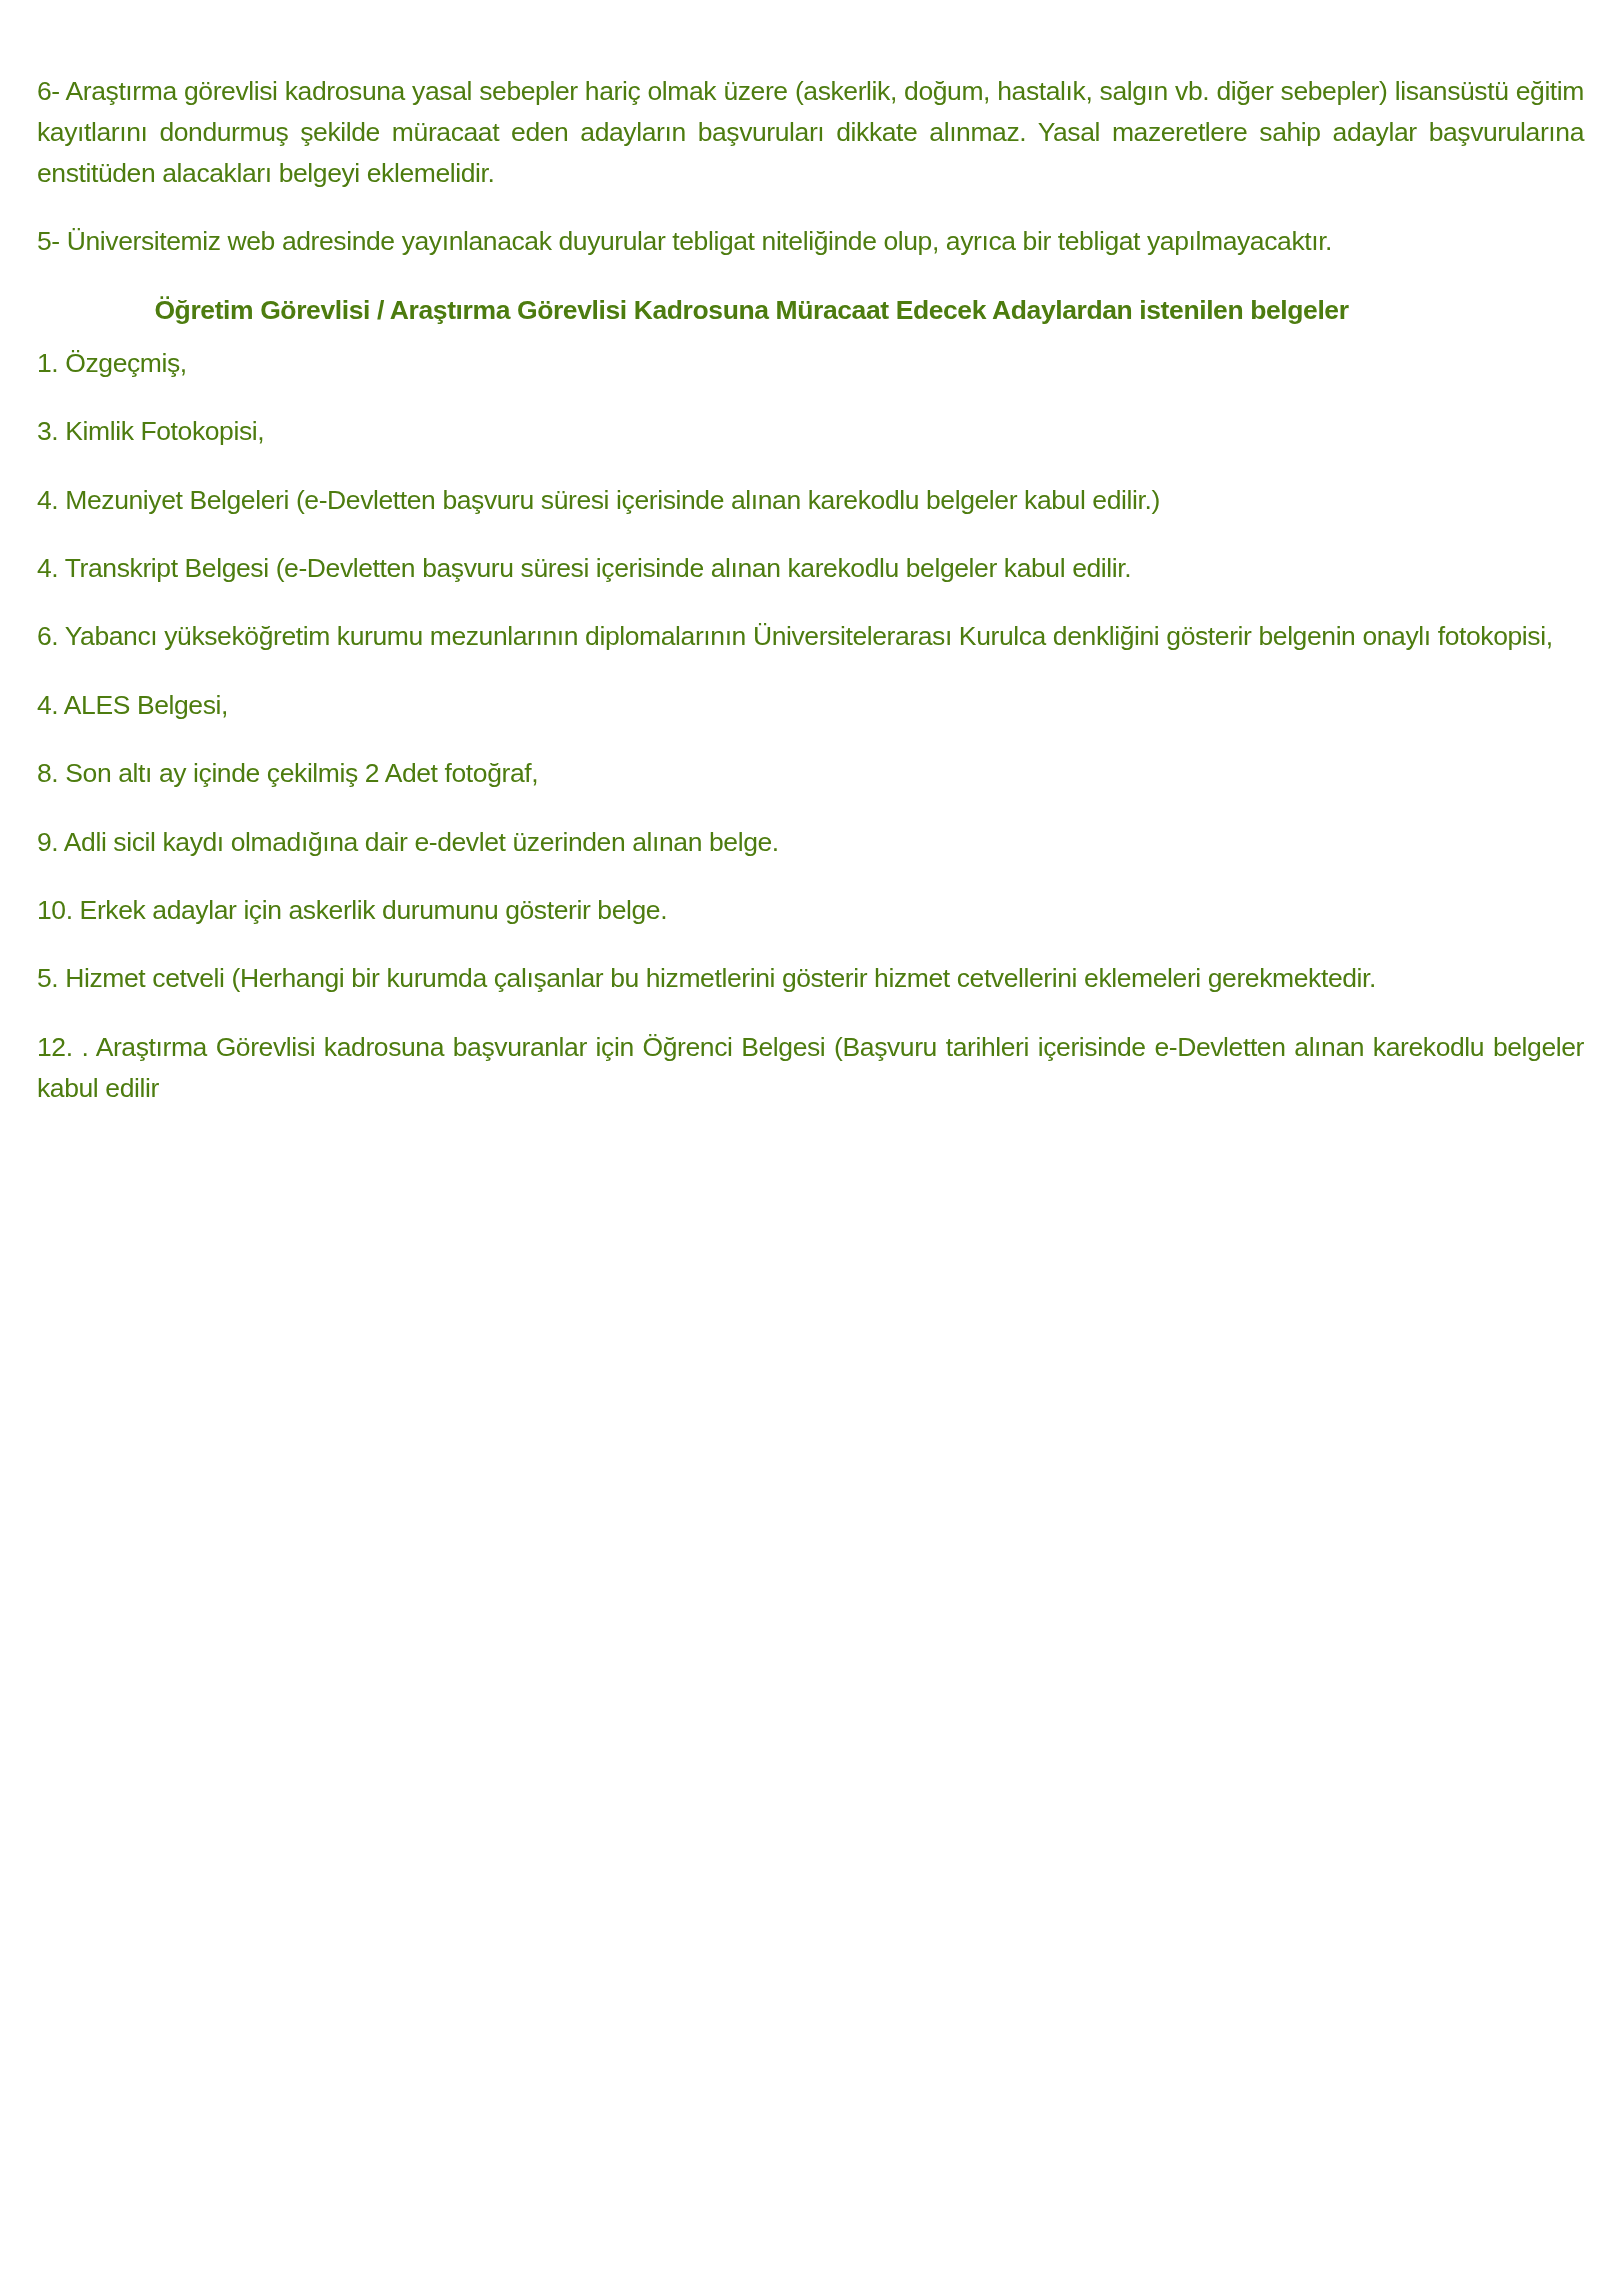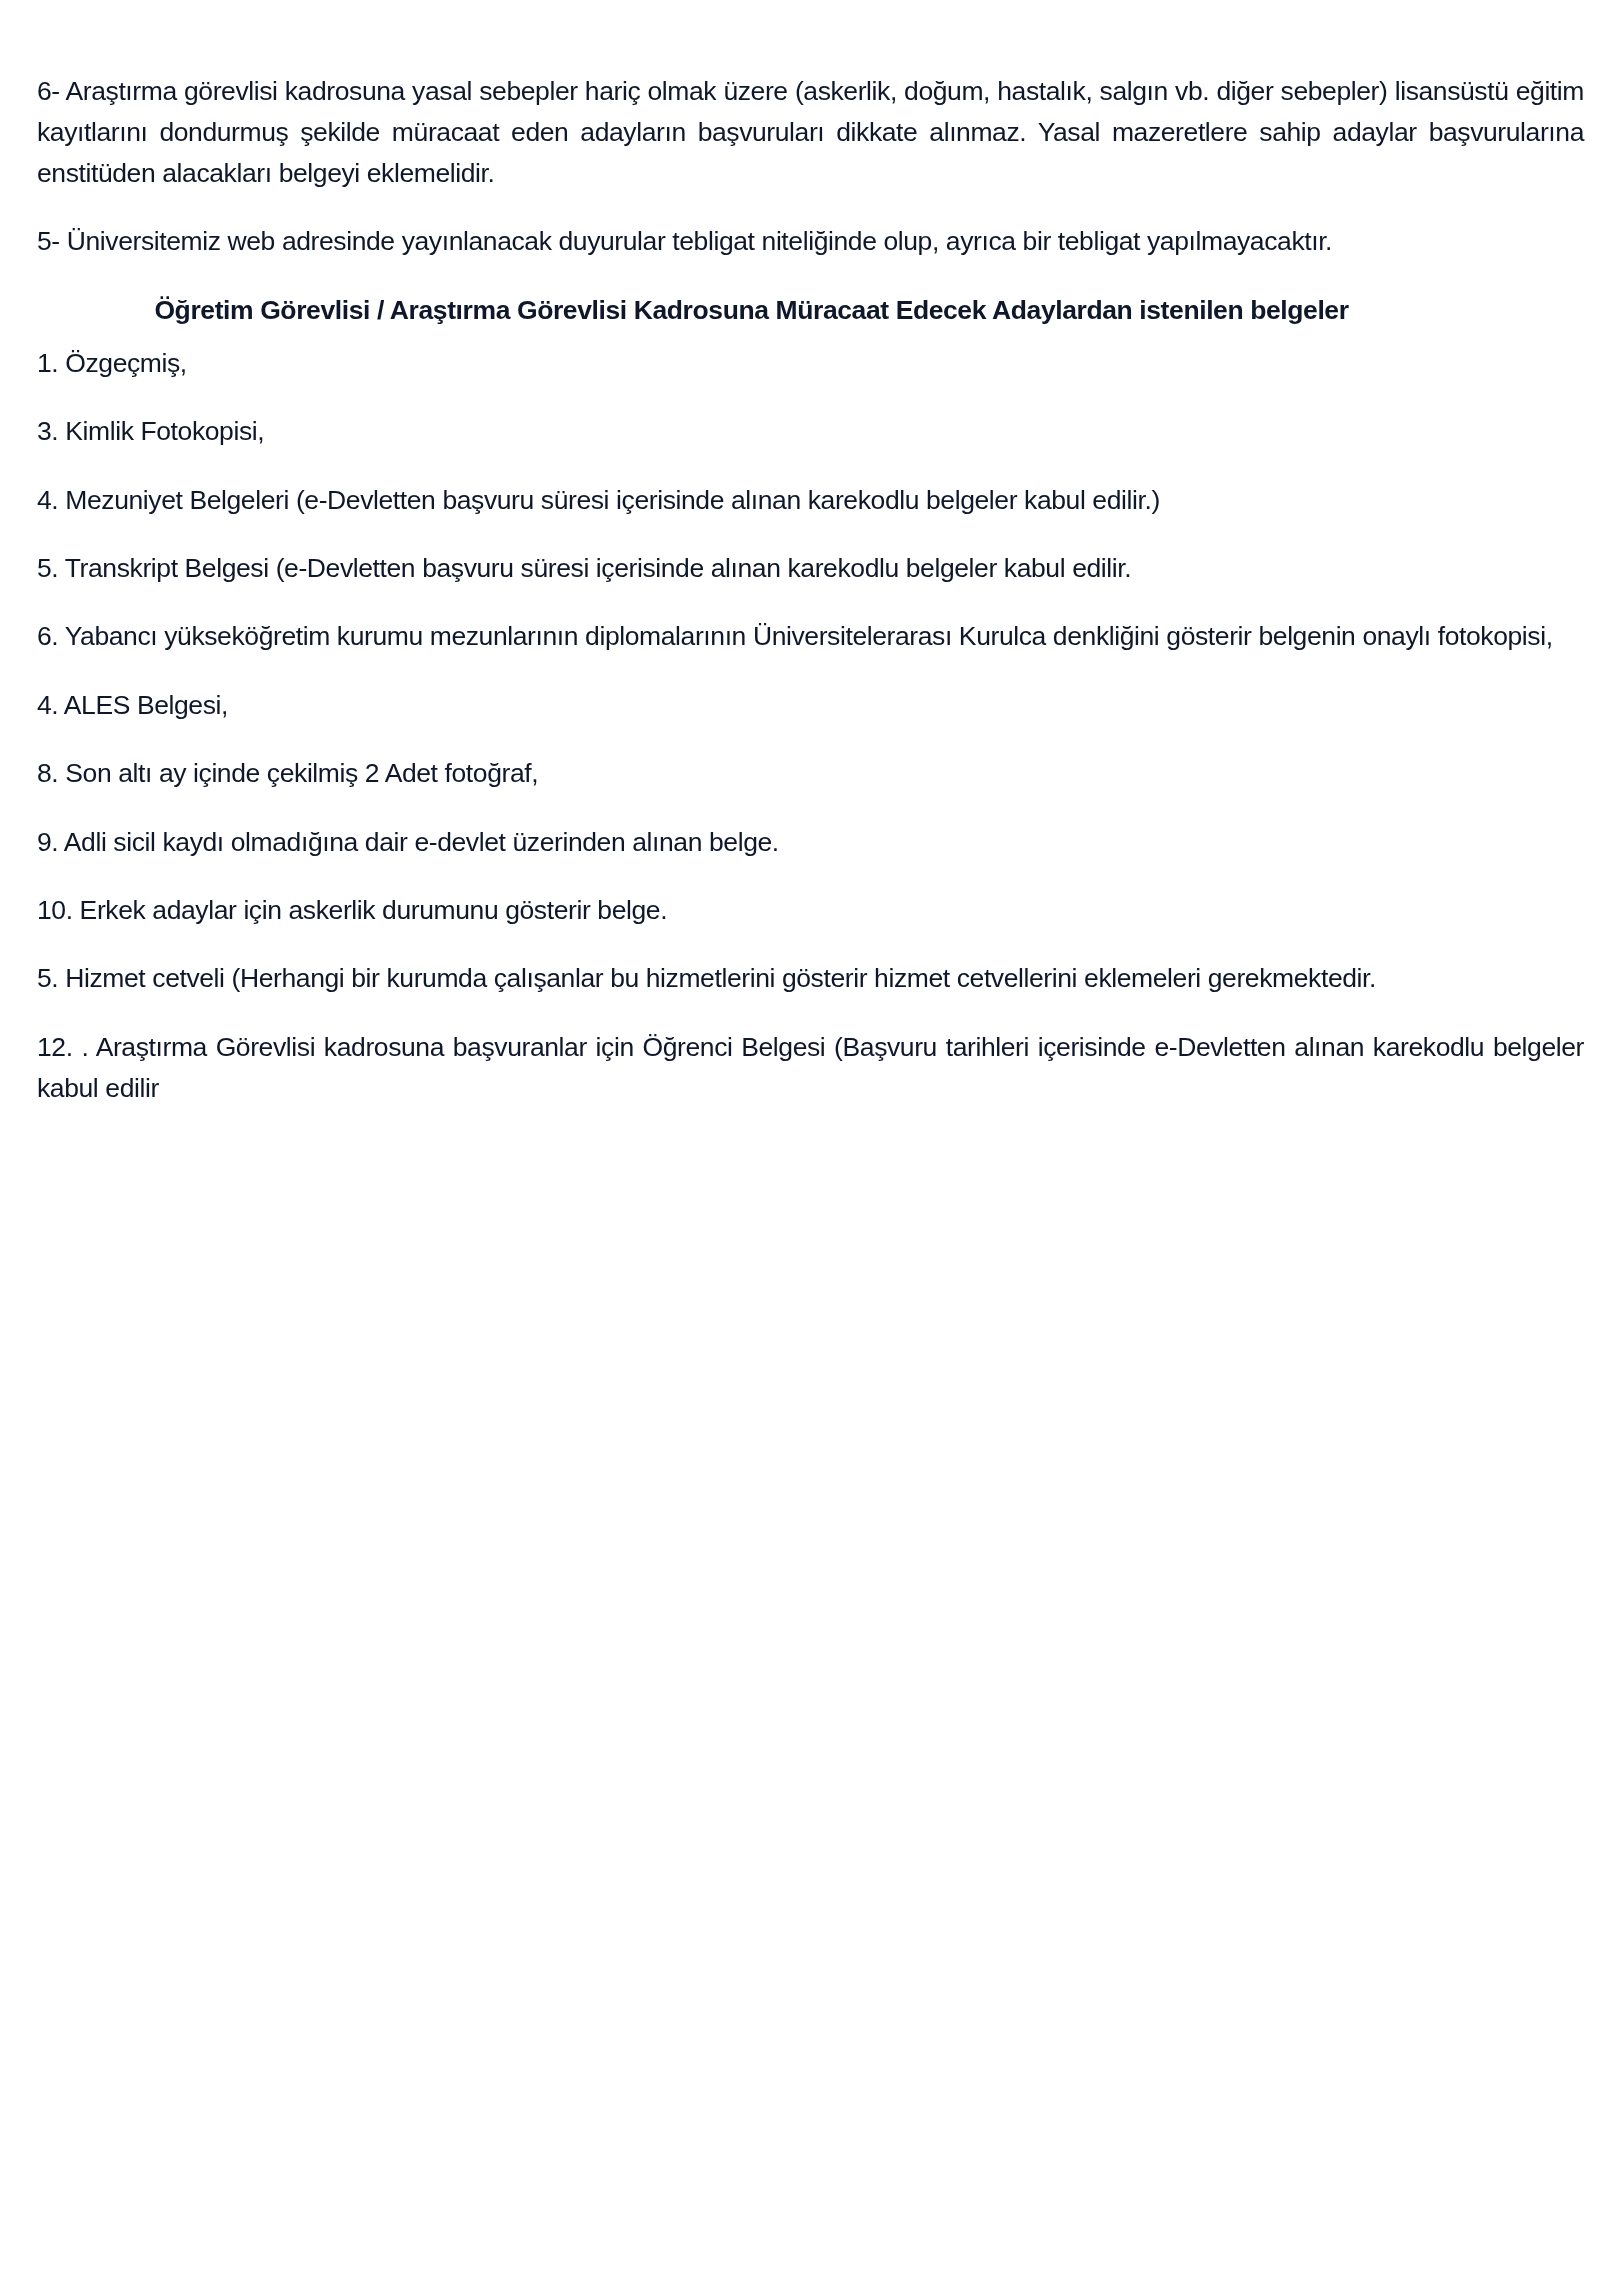--- a/index.html
+++ b/index.html
@@ -7,21 +7,21 @@
     margin: 0;
     padding: 0;
     background: #ffffff;
   }
   .page {
     position: relative;
     width: 1621px;
     height: 2120px;
     box-sizing: border-box;
     background: #ffffff;
-    color: #0f172a;
+    color: #4d7c0f;
     padding: 71px 37px 0 37px;
     font-family: "Liberation Sans", "DejaVu Sans", sans-serif;
     font-size: 26.5px;
     letter-spacing: -0.4px;
     line-height: 41px;
     overflow: hidden;
   }
   .body-text {
     margin: 0 0 27.4px 0;
     text-align: justify;
@@ -42,21 +42,21 @@
 
   <p class="body-text">6- Araştırma görevlisi kadrosuna yasal sebepler hariç olmak üzere (askerlik, doğum, hastalık, salgın vb. diğer sebepler) lisansüstü eğitim kayıtlarını dondurmuş şekilde müracaat eden adayların başvuruları dikkate alınmaz. Yasal mazeretlere sahip adaylar başvurularına enstitüden alacakları belgeyi eklemelidir.</p>
 
   <p class="body-text">5- Üniversitemiz web adresinde yayınlanacak duyurular tebligat niteliğinde olup, ayrıca bir tebligat yapılmayacaktır.</p>
 
   <h2 class="section-heading">Öğretim Görevlisi / Araştırma Görevlisi Kadrosuna Müracaat Edecek Adaylardan istenilen belgeler</h2>
 
   <p class="body-text">1. Özgeçmiş,</p>
   <p class="body-text">3. Kimlik Fotokopisi,</p>
   <p class="body-text">4. Mezuniyet Belgeleri (e-Devletten başvuru süresi içerisinde alınan karekodlu belgeler kabul edilir.)</p>
-  <p class="body-text">5. Transkript Belgesi (e-Devletten başvuru süresi içerisinde alınan karekodlu belgeler kabul edilir.</p>
+  <p class="body-text">4. Transkript Belgesi (e-Devletten başvuru süresi içerisinde alınan karekodlu belgeler kabul edilir.</p>
   <p class="body-text">6. Yabancı yükseköğretim kurumu mezunlarının diplomalarının Üniversitelerarası Kurulca denkliğini gösterir belgenin onaylı fotokopisi,</p>
   <p class="body-text">4. ALES Belgesi,</p>
   <p class="body-text">8. Son altı ay içinde çekilmiş 2 Adet fotoğraf,</p>
   <p class="body-text">9. Adli sicil kaydı olmadığına dair e-devlet üzerinden alınan belge.</p>
   <p class="body-text">10. Erkek adaylar için askerlik durumunu gösterir belge.</p>
   <p class="body-text">5. Hizmet cetveli (Herhangi bir kurumda çalışanlar bu hizmetlerini gösterir hizmet cetvellerini eklemeleri gerekmektedir.</p>
   <p class="body-text">12. . Araştırma Görevlisi kadrosuna başvuranlar için Öğrenci Belgesi (Başvuru tarihleri içerisinde e-Devletten alınan karekodlu belgeler kabul edilir</p>
 
 </div>
 

